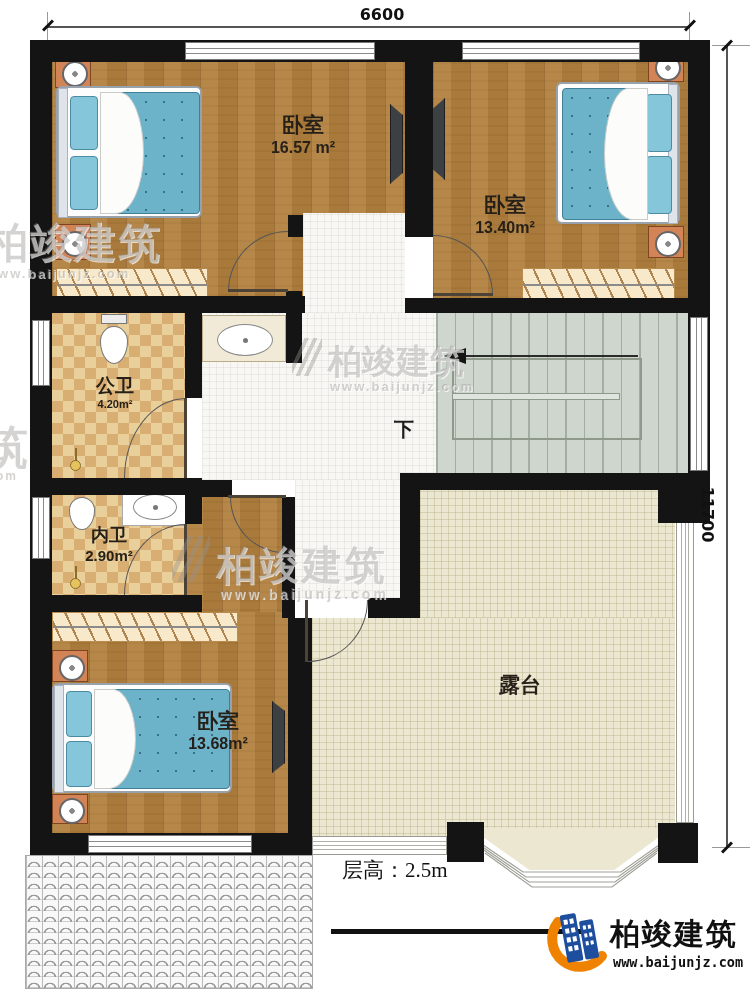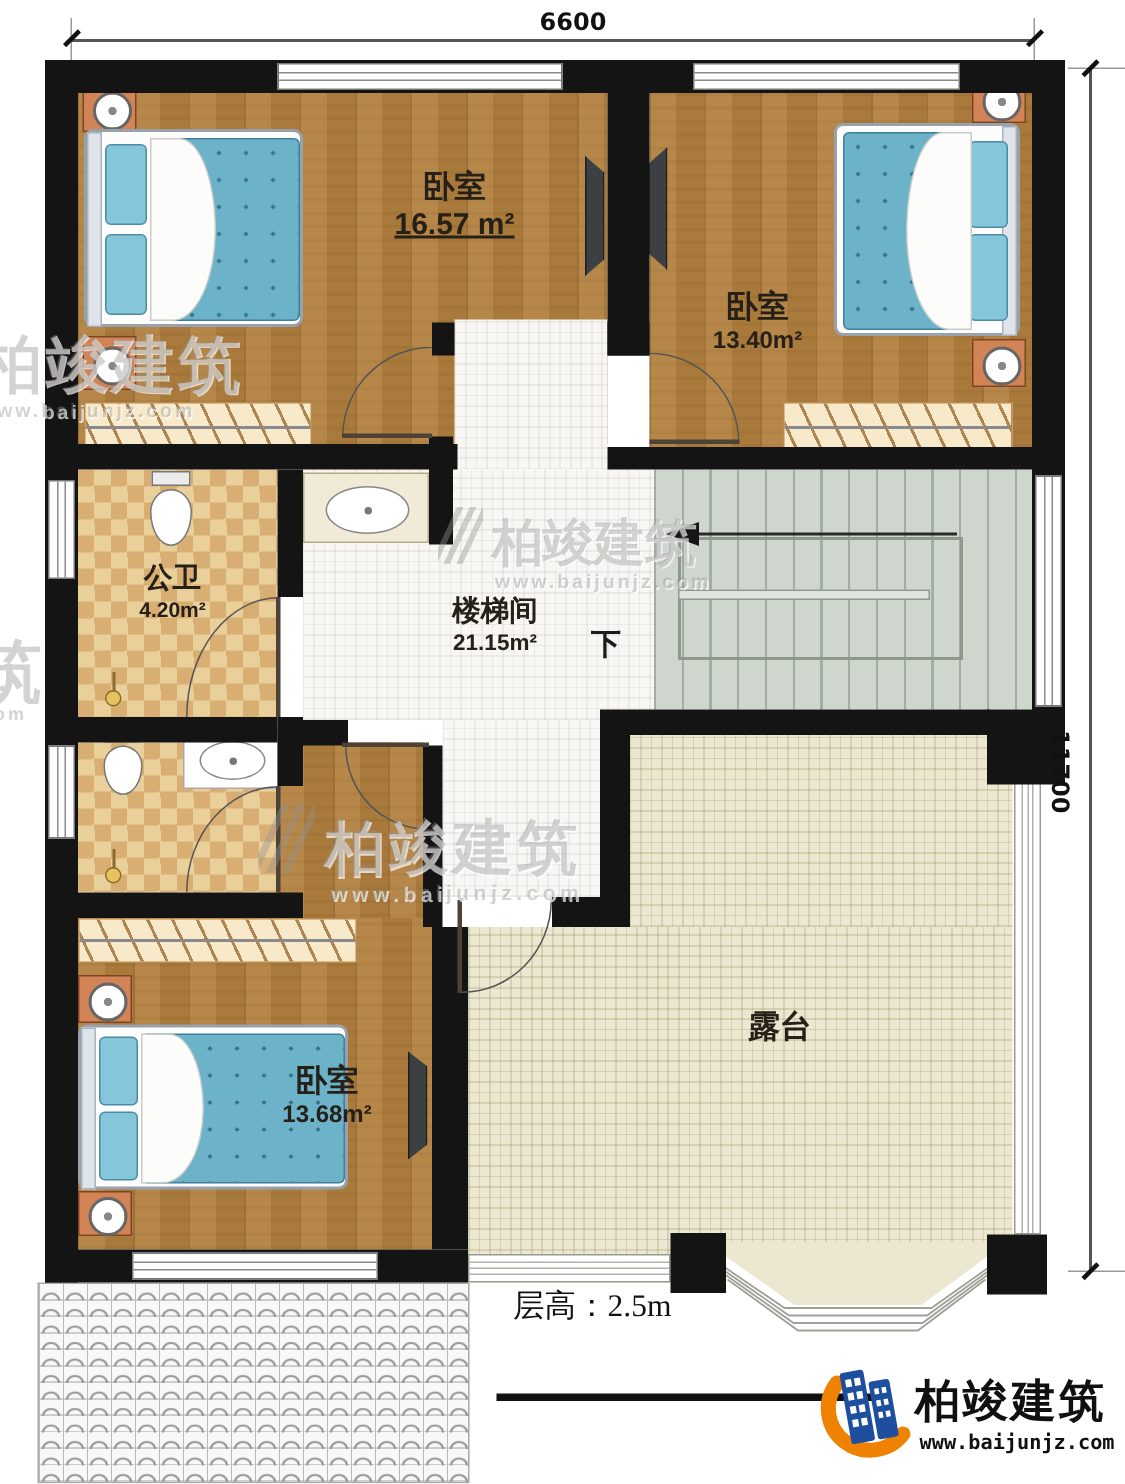--- a/index.html
+++ b/index.html
@@ -217,37 +217,37 @@
   <div class="abs leaf" style="left:184px;top:398px;width:2.5px;height:80px;"></div>
   <div class="abs arc tl" style="left:124px;top:524px;width:62px;height:71px;"></div>
   <div class="abs leaf" style="left:184px;top:524px;width:2.5px;height:71px;"></div>
   <div class="abs arc bl" style="left:230px;top:497px;width:54px;height:56px;"></div>
   <div class="abs leaf" style="left:228px;top:495px;width:58px;height:2.5px;"></div>
   <div class="abs arc br" style="left:308px;top:600px;width:60px;height:62px;"></div>
   <div class="abs leaf" style="left:305px;top:600px;width:2.5px;height:62px;"></div>
 
   <div class="abs rlabel" style="left:238px;top:112px;width:130px;">
     <div class="rname" style="font-size:21px;">卧室</div>
-    <div class="rarea" style="font-size:20px;text-decoration:underline;">16.57 m²</div>
+    <div class="rarea" style="font-size:16px;">16.57 m²</div>
   </div>
   <div class="abs rlabel" style="left:440px;top:192px;width:130px;">
     <div class="rname" style="font-size:21px;">卧室</div>
     <div class="rarea" style="font-size:16px;">13.40m²</div>
   </div>
   <div class="abs rlabel" style="left:153px;top:708px;width:130px;">
     <div class="rname" style="font-size:21px;">卧室</div>
     <div class="rarea" style="font-size:16px;">13.68m²</div>
   </div>
   <div class="abs rlabel" style="left:72px;top:374px;width:86px;">
     <div class="rname" style="font-size:19px;">公卫</div>
-    <div class="rarea" style="font-size:14px;">4.20m²</div>
-  </div>
-  <div class="abs rlabel" style="left:282px;top:396px;width:96px;">
-    <div class="rname" style="font-size:19px;">楼梯间</div>
-    <div class="rarea" style="font-size:15px;">21.15m²</div>
+    <div class="rarea" style="font-size:11px;">4.20m²</div>
+  </div>
+  <div class="abs rlabel" style="left:66px;top:524px;width:86px;">
+    <div class="rname" style="font-size:18px;">内卫</div>
+    <div class="rarea" style="font-size:15px;">2.90m²</div>
   </div>
   <div class="abs rlabel rname" style="left:488px;top:672px;width:64px;font-size:21px;">露台</div>
 
   <div class="abs wm" style="left:-14px;top:222px;font-size:42px;letter-spacing:2px;">
     <div>柏竣建筑</div>
     <div class="url" style="font-size:13px;margin-top:3px;">www.baijunjz.com</div>
   </div>
   <div class="abs wm" style="left:292px;top:338px;font-size:34px;">
     <div><span class="wmg" style="width:30px;height:38px;"></span><span>柏竣建筑</span></div>
     <div class="url" style="font-size:13px;margin-top:2px;margin-left:38px;">www.baijunjz.com</div>

